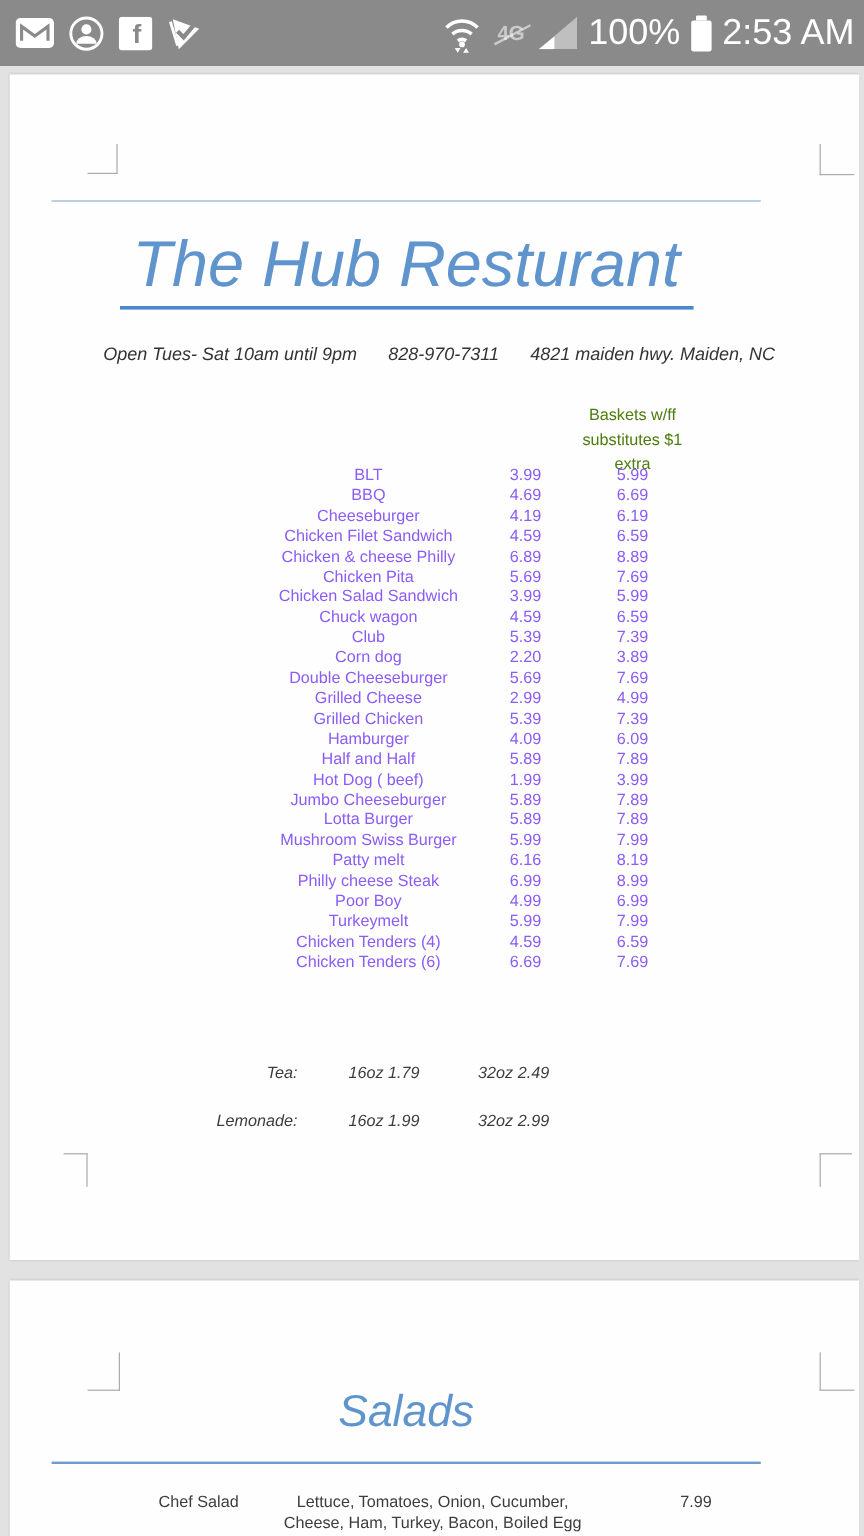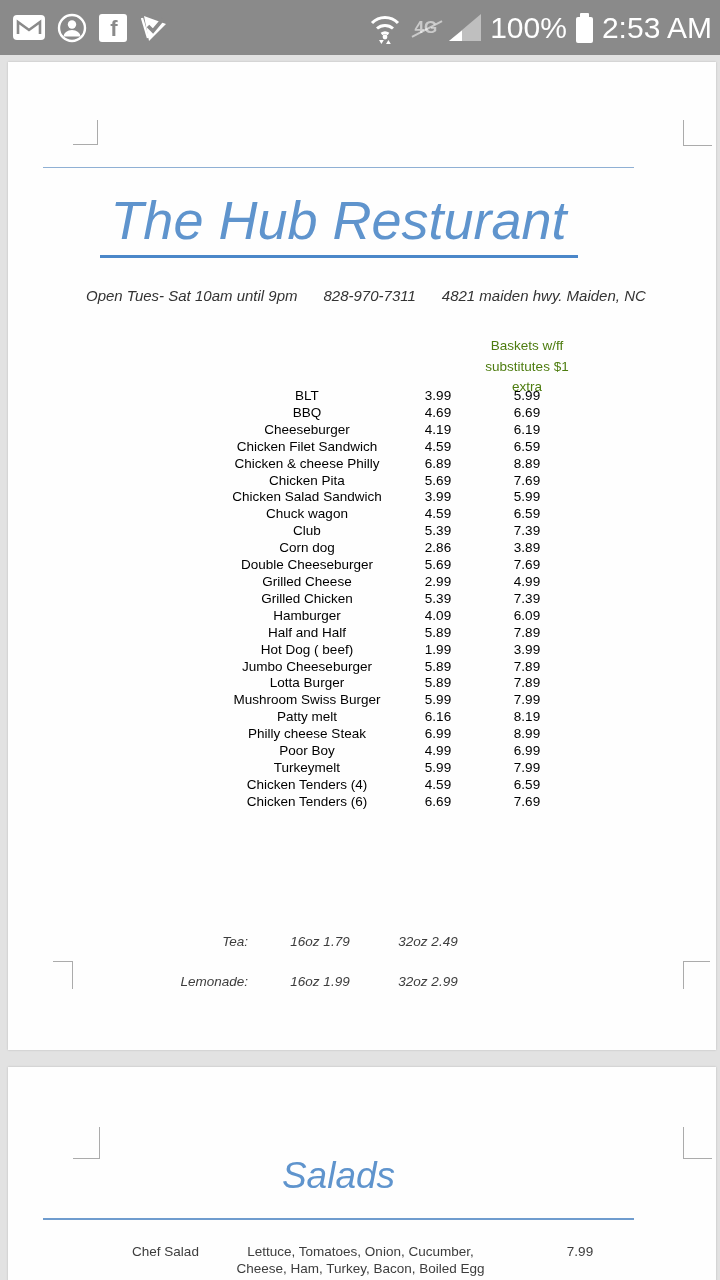--- a/index.html
+++ b/index.html
@@ -36,26 +36,26 @@
       font-size:54px;font-style:italic;color:#5f94cd;font-weight:normal;margin:0;}
   .title-underline{position:absolute;left:92px;top:193px;width:478px;height:3px;background:#4b87c9;}
 
   .info-line{position:absolute;left:78px;top:225px;display:flex;gap:26px;
       font-size:15px;font-style:italic;color:#333;white-space:nowrap;}
 
   .baskets-header{position:absolute;left:462px;top:274px;width:114px;text-align:center;
       font-size:13.5px;line-height:20.5px;color:#4d7c0f;}
 
   .menu-table{position:absolute;left:200px;top:326px;width:376px;display:grid;
-      grid-template-columns:198px 64px 114px;font-size:13.5px;line-height:16.9px;color:#000000;}
+      grid-template-columns:198px 64px 114px;font-size:13.5px;line-height:16.9px;color:#8b5cf6;}
   .mcell{text-align:center;white-space:nowrap;}
 
   .drinks{position:absolute;left:140px;top:823px;display:grid;
       grid-template-columns:100px 144px 72px;row-gap:23px;
-      font-size:13.5px;line-height:17px;font-style:italic;color:#3d3d3d;margin-top:48px;}
+      font-size:13.5px;line-height:17px;font-style:italic;color:#3d3d3d;}
   .drink-label{text-align:right;}
   .drink-size{text-align:center;}
 
   .page2-heading{position:absolute;left:35px;top:88px;width:591px;text-align:center;
       font-size:37px;font-style:italic;color:#5f94cd;font-weight:normal;margin:0;}
   .page2-rule{position:absolute;left:35px;top:151px;width:591px;height:2px;background:#6f9cce;}
   .salad-row{position:absolute;left:95px;top:164px;display:grid;
       grid-template-columns:125px 265px 174px;font-size:13.5px;line-height:17px;color:#3d3d3d;}
   .scell{text-align:center;margin-top:12px;}
 </style>
@@ -164,21 +164,21 @@
           <div class="mcell">Chicken Salad Sandwich</div>
           <div class="mcell">3.99</div>
           <div class="mcell">5.99</div>
           <div class="mcell">Chuck wagon</div>
           <div class="mcell">4.59</div>
           <div class="mcell">6.59</div>
           <div class="mcell">Club</div>
           <div class="mcell">5.39</div>
           <div class="mcell">7.39</div>
           <div class="mcell">Corn dog</div>
-          <div class="mcell">2.86</div>
+          <div class="mcell">2.20</div>
           <div class="mcell">3.89</div>
           <div class="mcell">Double Cheeseburger</div>
           <div class="mcell">5.69</div>
           <div class="mcell">7.69</div>
           <div class="mcell">Grilled Cheese</div>
           <div class="mcell">2.99</div>
           <div class="mcell">4.99</div>
           <div class="mcell">Grilled Chicken</div>
           <div class="mcell">5.39</div>
           <div class="mcell">7.39</div>

